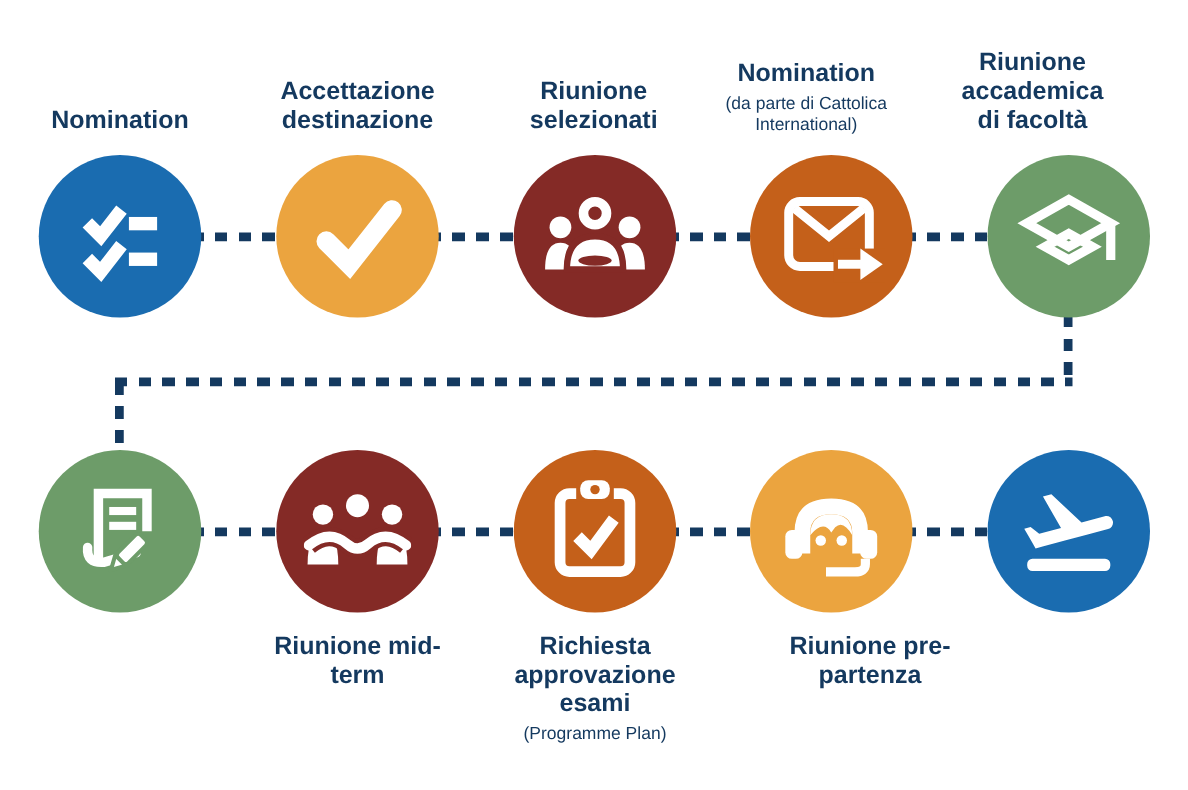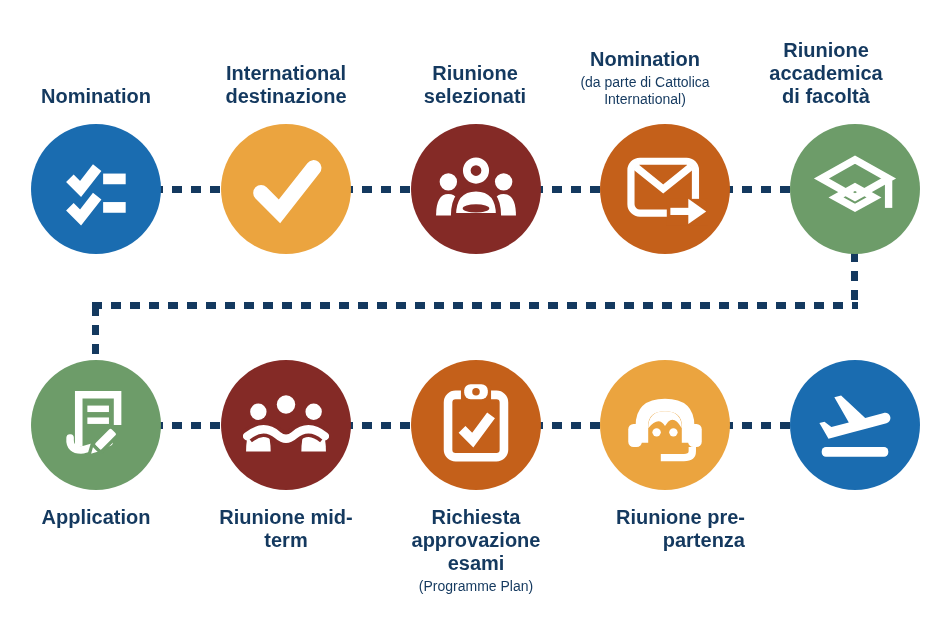--- a/index.html
+++ b/index.html
@@ -47,21 +47,21 @@
   <div class="lbl above" style="left:6px;width:180px;">Nomination</div>
   <div class="circle r1 cx1" style="background-color: rgb(26, 108, 176); color: rgb(26, 108, 176);">
     <svg width="76" height="76" viewBox="0 0 64 64">
       <path d="M10 23 L19 32 L33 14" fill="none" stroke="#fff" stroke-width="9"></path>
       <rect x="38" y="19" width="19" height="9" fill="#fff"></rect>
       <path d="M10 47 L19 56 L33 38" fill="none" stroke="#fff" stroke-width="9"></path>
       <rect x="38" y="43" width="19" height="9" fill="#fff"></rect>
     </svg>
   </div>
 
-  <div class="lbl above" style="left:196px;width:180px;">International destinazione</div>
+  <div class="lbl above" style="left:196px;width:180px;">Accettazione destinazione</div>
   <div class="circle r1 cx2" style="background-color: rgb(235, 164, 63); color: rgb(235, 164, 63);">
     <svg width="84" height="84" viewBox="0 0 64 64">
       <path d="M13 35 L27 49 L53 16" fill="none" stroke="#fff" stroke-width="12" stroke-linecap="round"></path>
     </svg>
   </div>
 
   <div class="lbl above" style="left:400px;width:150px;margin-top:24px;">Riunione selezionati</div>
   <div class="circle r1 cx3" style="background-color: rgb(132, 42, 38); color: rgb(132, 42, 38);">
     <svg width="86" height="66" viewBox="0 0 84 64">
       <circle cx="15" cy="25" r="8.5" fill="#fff"></circle>
@@ -90,21 +90,20 @@
 
   <div class="lbl above" style="left:760px;width:132px;">Riunione accademica di facoltà</div>
   <div class="circle r1 cx5" style="background-color: rgb(109, 156, 105); color: rgb(109, 156, 105);">
     <svg width="84" height="70" viewBox="0 0 80 64">
       <path d="M40 4 L72 22 L40 40 L8 22 Z" fill="none" stroke="#fff" stroke-width="7" stroke-linejoin="miter"></path>
       <path d="M40 30 L58 40 L40 50 L22 40 Z" fill="none" stroke="#fff" stroke-width="7" stroke-linejoin="miter"></path>
       <path d="M72 24 L72 50" fill="none" stroke="#fff" stroke-width="7"></path>
     </svg>
   </div>
 
-  <div class="lbl below" style="left:6px;width:180px;">Application</div>
   <div class="circle r2 cx1" style="background-color: rgb(109, 156, 105); color: rgb(109, 156, 105);">
     <svg width="82" height="82" viewBox="0 0 76 76">
       <path d="M22 58 L22 10 L58 10 L58 38" fill="none" stroke="#fff" stroke-width="7"></path>
       <rect x="30" y="20" width="20" height="6" fill="#fff"></rect>
       <rect x="30" y="31" width="20" height="6" fill="#fff"></rect>
       <path d="M14 50 Q13 62 26 61 L50 54" fill="none" stroke="#fff" stroke-width="7" stroke-linecap="round"></path>
       <g transform="translate(32,66) rotate(-45)" stroke="currentColor" stroke-width="3">
         <rect x="9" y="-5.5" width="24" height="11" rx="3" fill="#fff"></rect>
         <path d="M9 -5.5 L-1 0 L9 5.5 Z" fill="#fff"></path>
       </g>
@@ -131,21 +130,21 @@
   <div class="circle r2 cx3" style="background-color: rgb(196, 96, 26); color: rgb(196, 96, 26);">
     <svg width="78" height="86" viewBox="0 0 72 80">
       <rect x="10" y="12" width="52" height="58" rx="7" fill="none" stroke="#fff" stroke-width="8"></rect>
       <rect x="22" y="3" width="28" height="15" fill="currentColor"></rect>
       <rect x="25" y="2" width="22" height="14" rx="6" fill="#fff"></rect>
       <circle cx="36" cy="9" r="3.5" fill="currentColor"></circle>
       <path d="M23 44 L33 54 L50 31" fill="none" stroke="#fff" stroke-width="9"></path>
     </svg>
   </div>
 
-  <div class="lbl below" style="left:585px;width:160px;text-align:right;">Riunione pre-partenza</div>
+  <div class="lbl below" style="left:616px;width:160px;">Riunione pre-partenza</div>
   <div class="circle r2 cx4" style="background-color: rgb(235, 164, 63); color: rgb(235, 164, 63);">
     <svg width="84" height="78" viewBox="0 0 80 74">
       <path d="M12 54 V38 Q12 12 40 12 Q68 12 68 38 V54 H56 V38 Q56 24 40 24 Q24 24 24 38 V54 Z" fill="#fff"></path>
       <path d="M24 40 Q24 24 40 24 Q56 24 56 40 Q49 28 43 34 L40 38 Q34 28 24 40 Z" fill="#fff"></path>
       <circle cx="32" cy="44" r="4" fill="#fff"></circle>
       <circle cx="48" cy="44" r="4" fill="#fff"></circle>
       <rect x="5" y="36" width="13" height="22" rx="5" fill="#fff"></rect>
       <rect x="62" y="36" width="13" height="22" rx="5" fill="#fff"></rect>
       <path d="M66 58 V62 Q66 68 58 68 H36" fill="none" stroke="#fff" stroke-width="7"></path>
     </svg>

